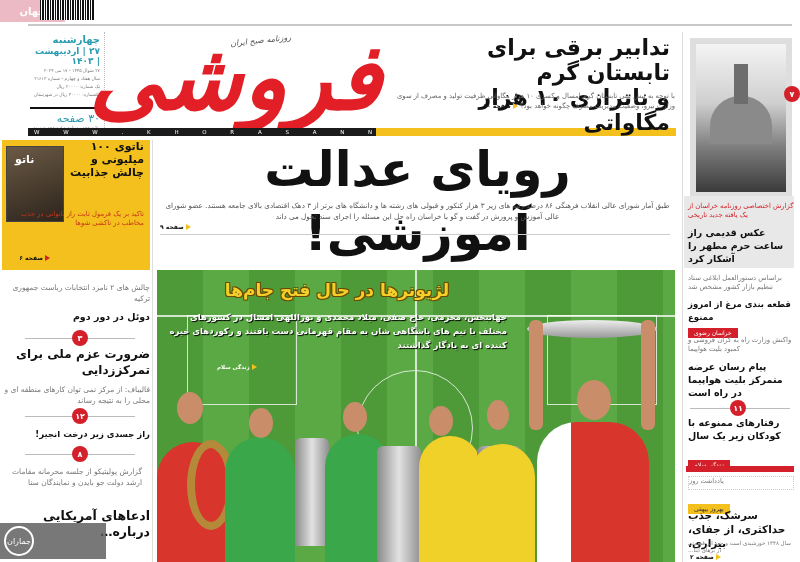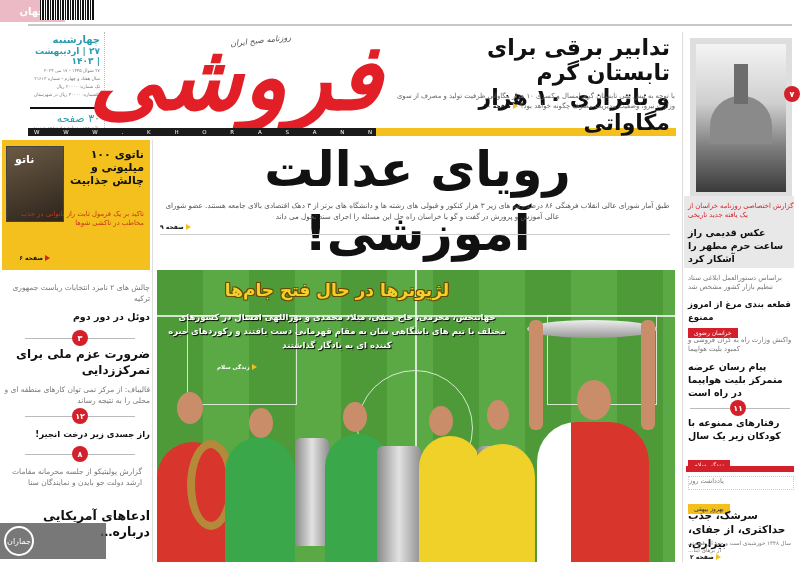--- a/index.html
+++ b/index.html
@@ -27,21 +27,21 @@
 .page-ref .tri{display:inline-block;width:0;height:0;border-top:3px solid transparent;border-bottom:3px solid transparent;border-left:5px solid #f3c01d;margin-left:2px;vertical-align:middle}
 .colsep-right{left:682px;top:32px;width:1px;height:530px;background:#ddd}
 .colsep-left{left:152px;top:140px;width:1px;height:422px;background:#ddd}
 .main-title{left:165px;top:138px;width:505px;text-align:center;font-weight:bold;font-size:49px;line-height:64px;color:#111;letter-spacing:-1px}
 .main-sub{left:165px;top:200px;width:505px;text-align:center;font-size:7.2px;line-height:11px;color:#555}
 .main-ref{left:160px;top:223px;text-align:left;direction:rtl}
 .main-rule{left:160px;top:234px;width:510px;height:1px;background:#ccc}
 .pitch{left:157px;top:270px;width:518px;height:292px;overflow:hidden;background:repeating-linear-gradient(90deg,#4f9a38 0 46px,#5aa944 46px 92px)}
 .pitch-line{position:absolute;border:1.5px solid rgba(255,255,255,.75)}
 .pitch-title{position:absolute;left:60px;top:10px;width:240px;text-align:center;font-weight:bold;font-size:17px;color:#f5cf2a;text-shadow:1px 1px 0 #6a4a00,-1px -1px 0 #6a4a00,1px -1px 0 #6a4a00,-1px 1px 0 #6a4a00}
-.pitch-text{position:absolute;left:10px;top:40px;width:340px;text-align:center;font-size:8.5px;font-weight:bold;line-height:14px;color:#fff;text-shadow:1px 1px 1px #000}
+.pitch-text{position:absolute;left:10px;top:40px;width:340px;text-align:right;font-size:8.5px;font-weight:bold;line-height:14px;color:#fff;text-shadow:1px 1px 1px #000}
 .pitch-credit{position:absolute;left:60px;top:94px;font-size:5.5px;color:#fff}
 .player{position:absolute;bottom:0;border-radius:40px 40px 0 0}
 .head{position:absolute;border-radius:50%;background:#c98d6a}
 .trophy{position:absolute;background:linear-gradient(90deg,#8a8a8a,#e2e2e2,#8f8f8f);border-radius:6px 6px 2px 2px}
 .rcol{left:688px;width:106px;text-align:left}
 .old-photo{left:690px;top:38px;width:102px;height:160px;background:#ececec;border:6px solid #dedede}
 .old-photo .img{position:absolute;left:0;top:0;right:0;bottom:0;background:linear-gradient(180deg,#f4f4f4 0%,#cfcfcf 40%,#7d7d7d 70%,#3a3a3a 100%)}
 .tower{position:absolute;left:38px;top:20px;width:14px;height:40px;background:#6d6d6d}
 .dome{position:absolute;left:14px;top:52px;width:62px;height:48px;background:#8a8a8a;border-radius:30px 30px 0 0}
 .num-badge{width:16px;height:16px;border-radius:50%;background:#d4202a;color:#fff;font-size:8px;font-weight:bold;display:flex;align-items:center;justify-content:center}
@@ -49,21 +49,21 @@
 .r-kicker{font-size:6.8px;color:#d4202a;line-height:9px}
 .r-headline{font-size:9.5px;font-weight:bold;line-height:13px;color:#111}
 .r-sub{font-size:6.8px;color:#777;line-height:9px}
 .tag{display:inline-block;font-size:6px;color:#fff;background:#d4202a;padding:1px 6px;line-height:8px}
 .tag.yellow{background:#f3c01d;color:#333}
 .hr{height:1px;background:#bbb}
 .lcol{left:2px;width:148px;text-align:right}
 .ad-box{left:2px;top:140px;width:148px;height:130px;background:#f3c01d}
 .ad-poster{position:absolute;left:4px;top:6px;width:58px;height:76px;background:linear-gradient(160deg,#6b5a45,#2d241c);border:1px solid #444}
 .ad-poster .pt{position:absolute;top:6px;left:8px;color:#fff;font-weight:bold;font-size:11px}
-.ad-title{position:absolute;right:6px;top:8px;width:80px;text-align:right;font-weight:bold;font-size:11px;line-height:13px;color:#111}
+.ad-title{position:absolute;right:6px;top:0;width:80px;text-align:right;font-weight:bold;font-size:11px;line-height:13px;color:#111}
 .ad-sub{position:absolute;right:6px;top:70px;width:130px;text-align:right;font-size:6.8px;line-height:9px;color:#c9331b}
 .ad-ref{position:absolute;right:100px;top:114px;font-size:6px;color:#111}
 .l-headline{font-size:9.5px;font-weight:bold;line-height:13px;color:#111}
 .l-big{font-size:12px;font-weight:bold;line-height:16px;color:#111}
 .l-sub{font-size:7.5px;color:#777;line-height:11px}
 .watermark{left:0;top:523px;width:106px;height:36px;background:rgba(90,90,90,.82);color:#fff;direction:ltr;text-align:left}
 .wm-logo{position:absolute;left:4px;top:3px;width:30px;height:30px;border:2px solid #fff;border-radius:50%;font-size:8px;display:flex;align-items:center;justify-content:center}
 .wm-text{position:absolute;left:38px;top:6px;font-size:9px;font-weight:bold;line-height:12px}
 </style>
 </head>

